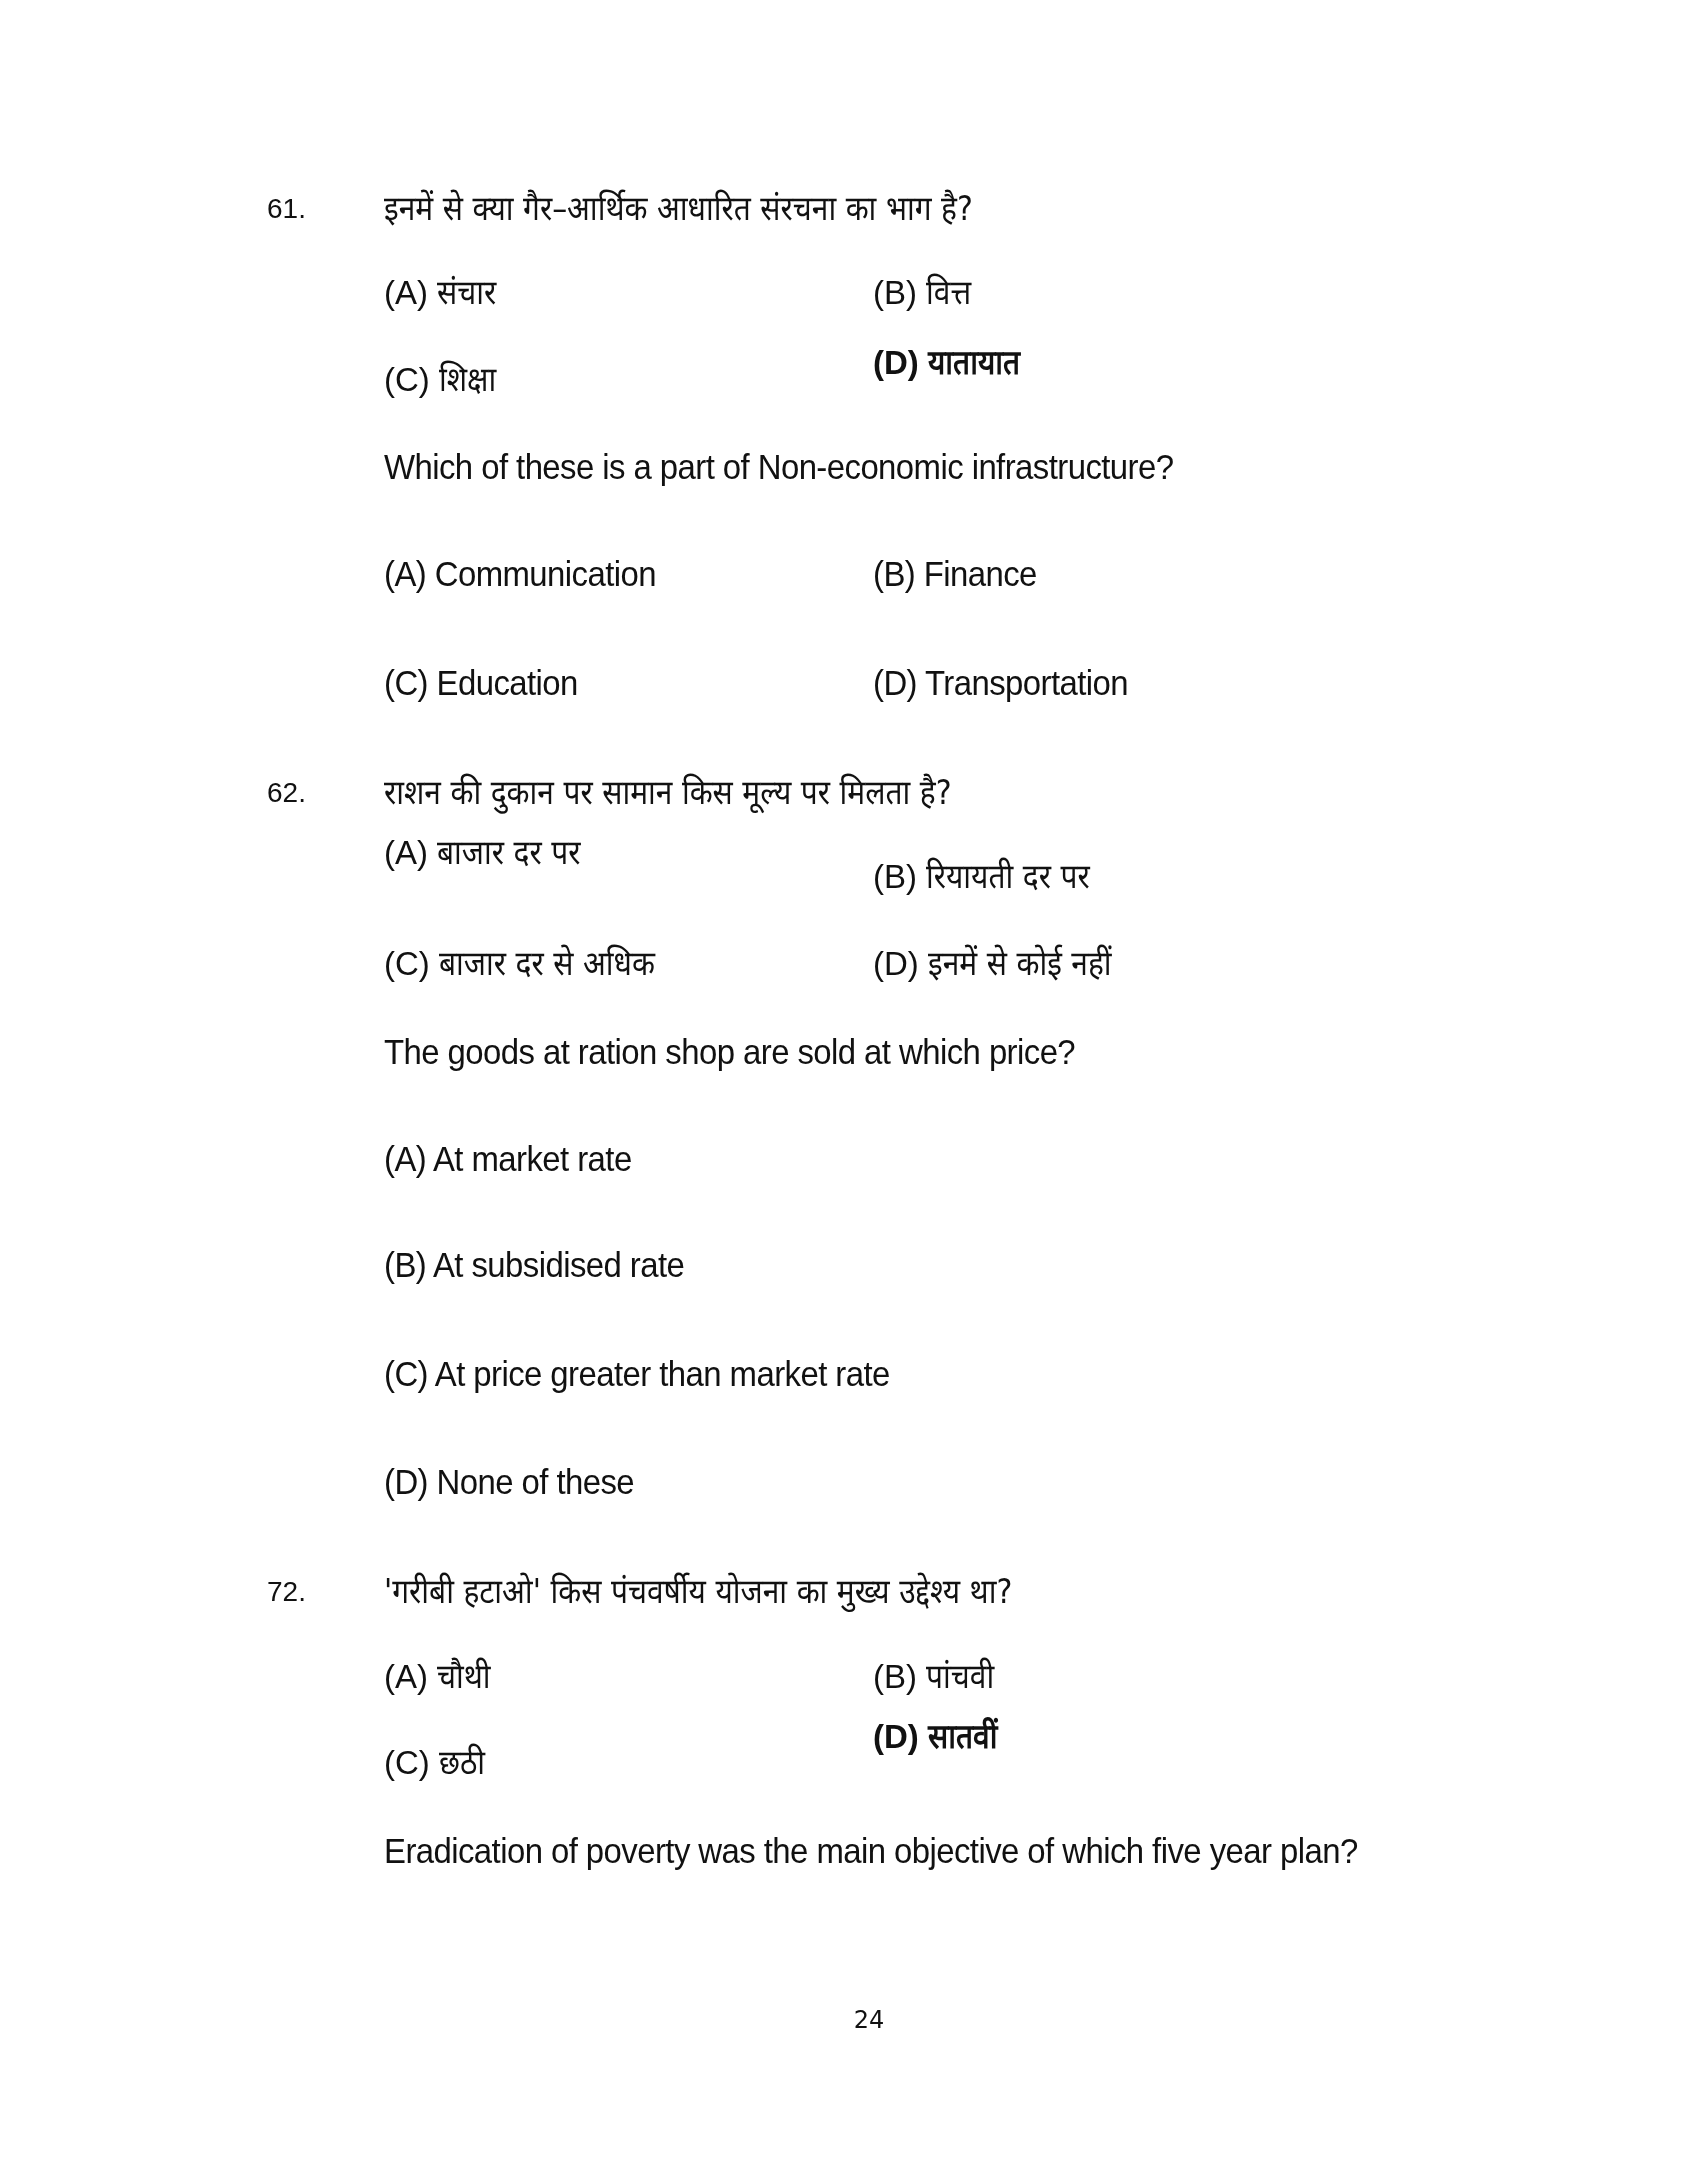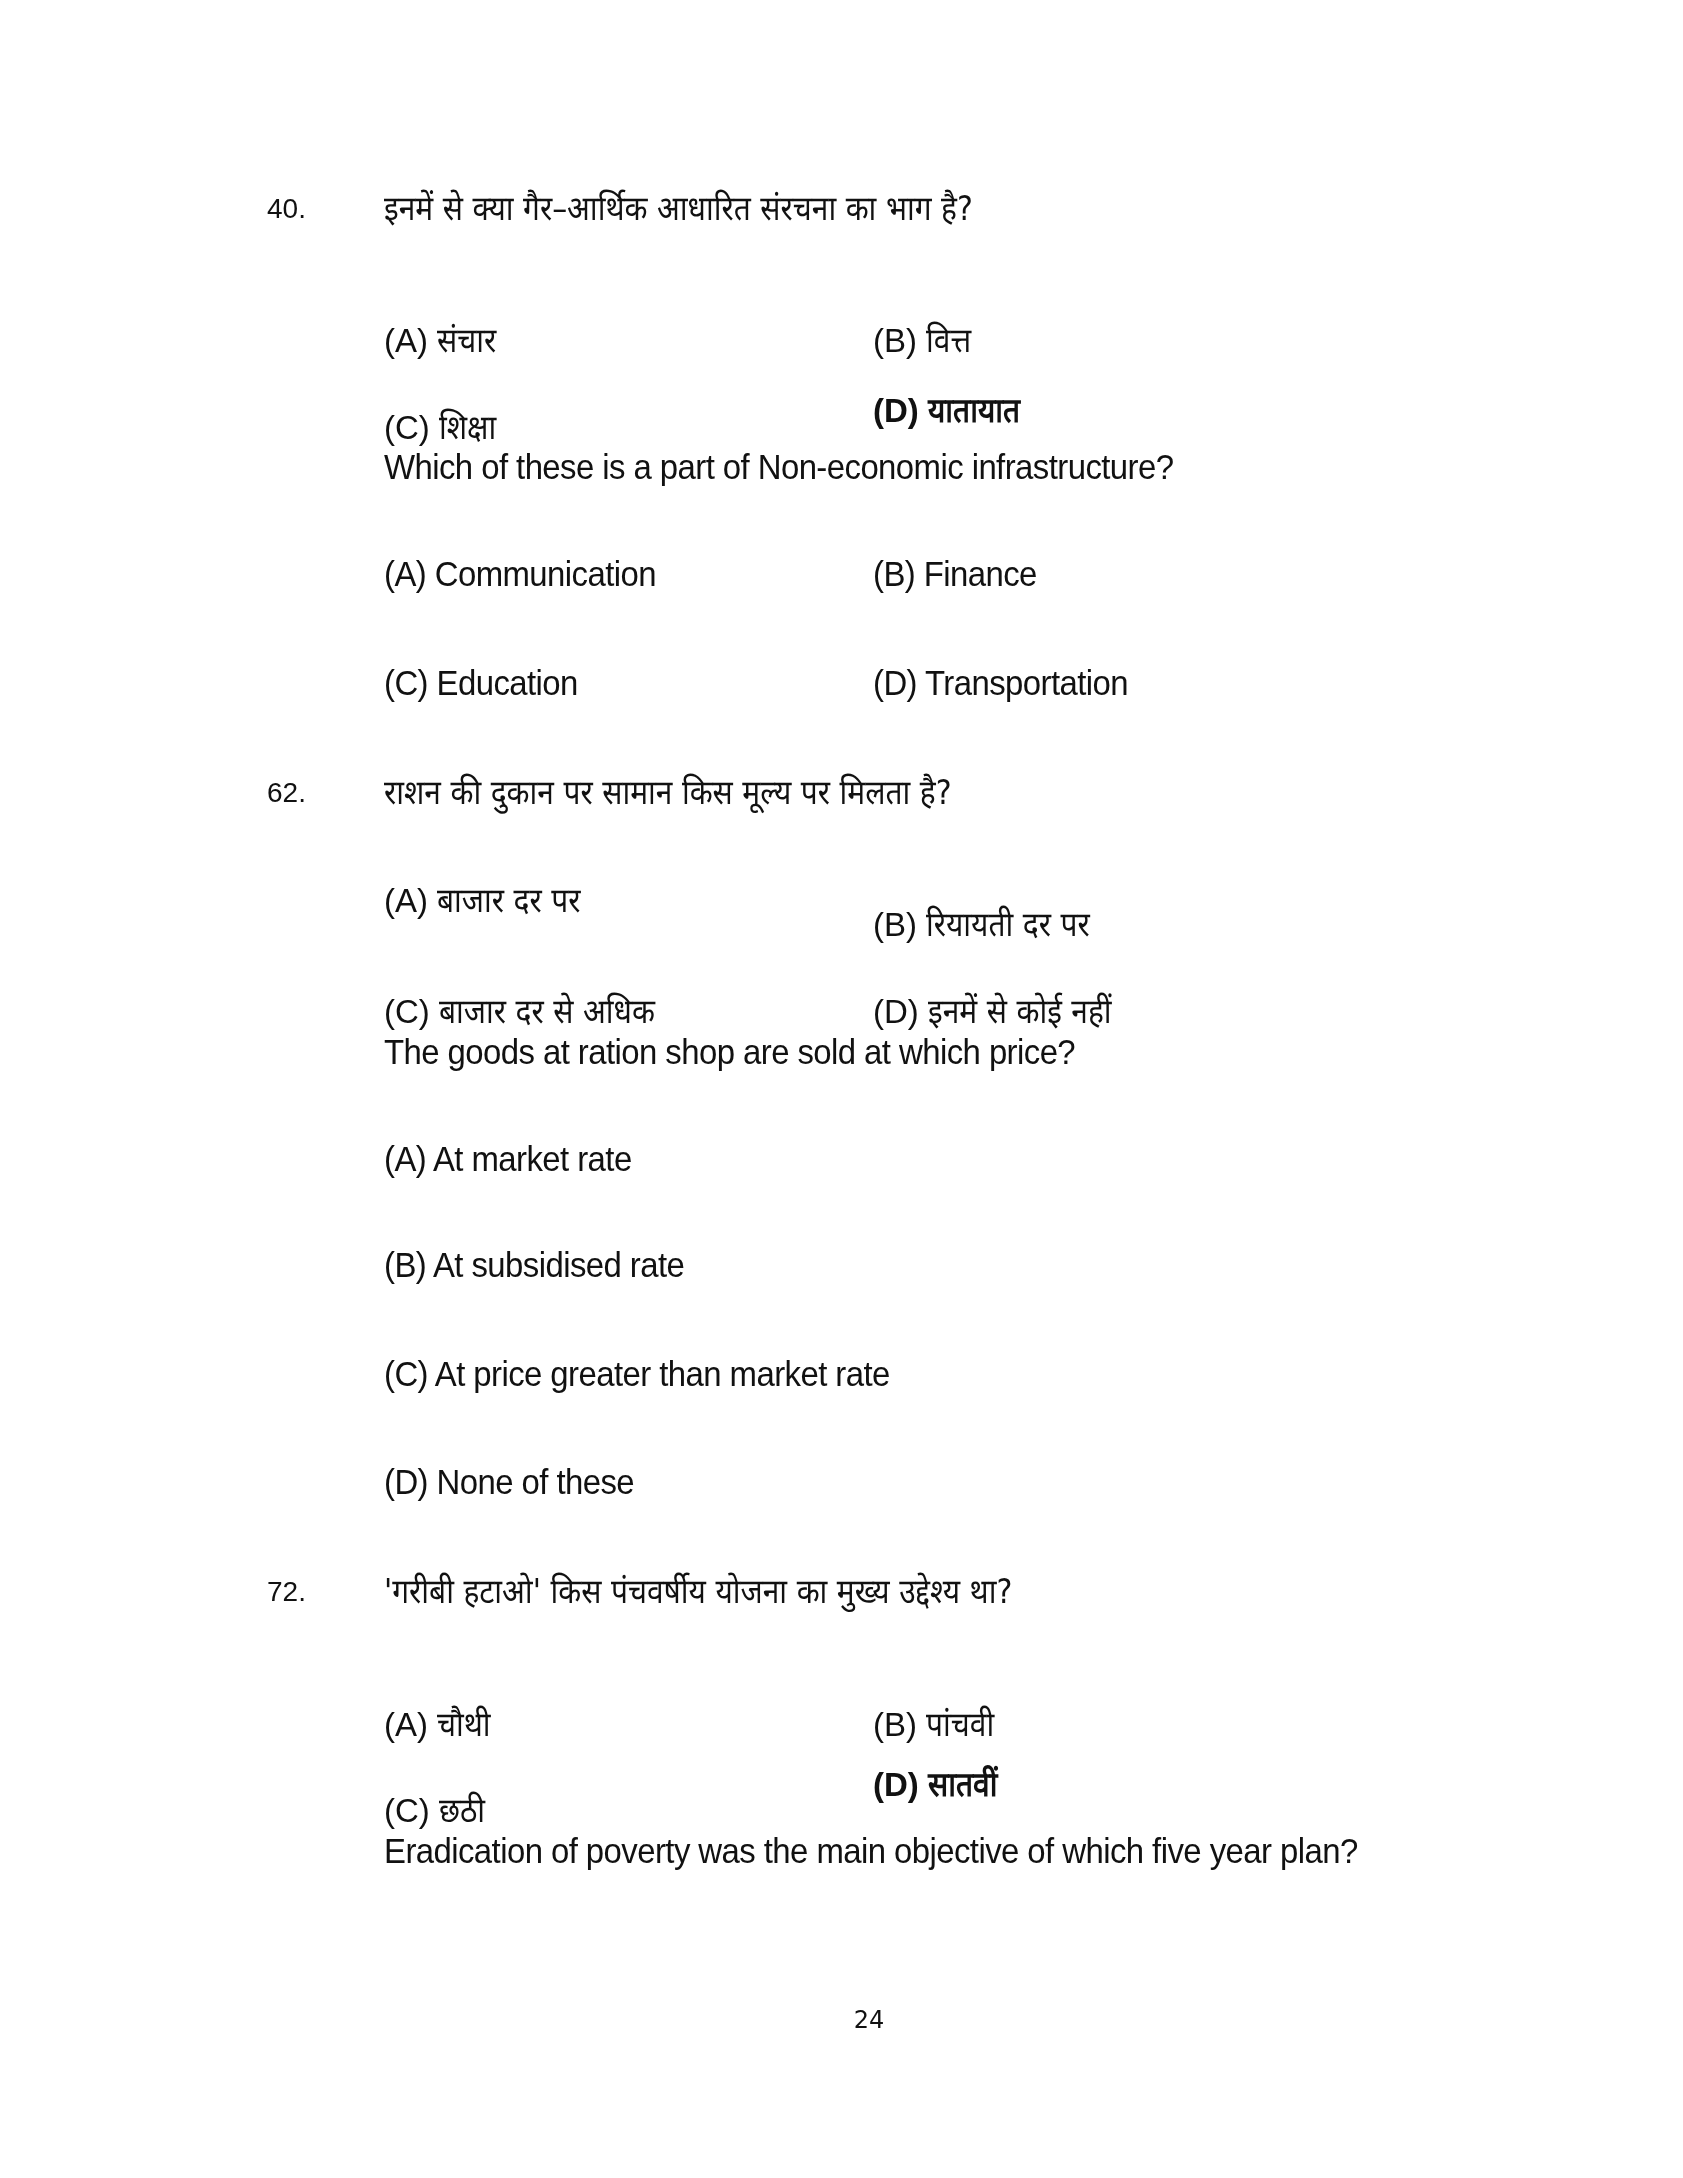--- a/index.html
+++ b/index.html
@@ -2,33 +2,33 @@
 <html><head>
 <meta charset="utf-8">
 <style>
   html, body { margin: 0; padding: 0; background: #ffffff; }
   body { width: 1683px; height: 2178px; position: relative; overflow: hidden; color: #111111;
          font-family: "Liberation Sans", "DejaVu Sans", sans-serif; }
   .line { position: absolute; white-space: nowrap; line-height: 40px; height: 40px; }
   .qnum { left: 267px; font-size: 28px; }
   .hi { font-size: 34px; font-family: "DejaVu Sans", "Liberation Sans", sans-serif; transform: scaleX(0.88); transform-origin: left center; }
   .en { font-size: 35px; letter-spacing: -0.6px; transform: scaleX(0.94); transform-origin: left center; }
-  .opt { font-size: 33px; margin-top: 48px; }
+  .opt { font-size: 33px; }
   .colA { left: 384px; }
   .colB { left: 873px; }
   .qtext { left: 384px; }
   .optlabel { font-family: "Liberation Sans", sans-serif; }
   .pageno { position: absolute; left: 0; width: 1738px; text-align: center; top: 2006px; font-size: 24px;
             font-family: "DejaVu Sans", sans-serif; }
 </style>
 </head>
 <body>
 
 <div>
-  <div class="line qnum" style="top:189px;">40.</div>
+  <div class="line qnum" style="top:189px;">61.</div>
   <div class="line qtext hi" style="top:188px;">इनमें से क्या गैर–आर्थिक आधारित संरचना का भाग है?</div>
 
   <div class="line colA opt" style="top:272px;">
     <span class="optlabel">(A)</span>
     <span class="hi" style="display:inline-block;">संचार</span>
   </div>
   <div class="line colB opt" style="top:272px;text-align:center;">
     <span class="optlabel">(B)</span>
     <span class="hi" style="display:inline-block;">वित्त</span>
   </div>

